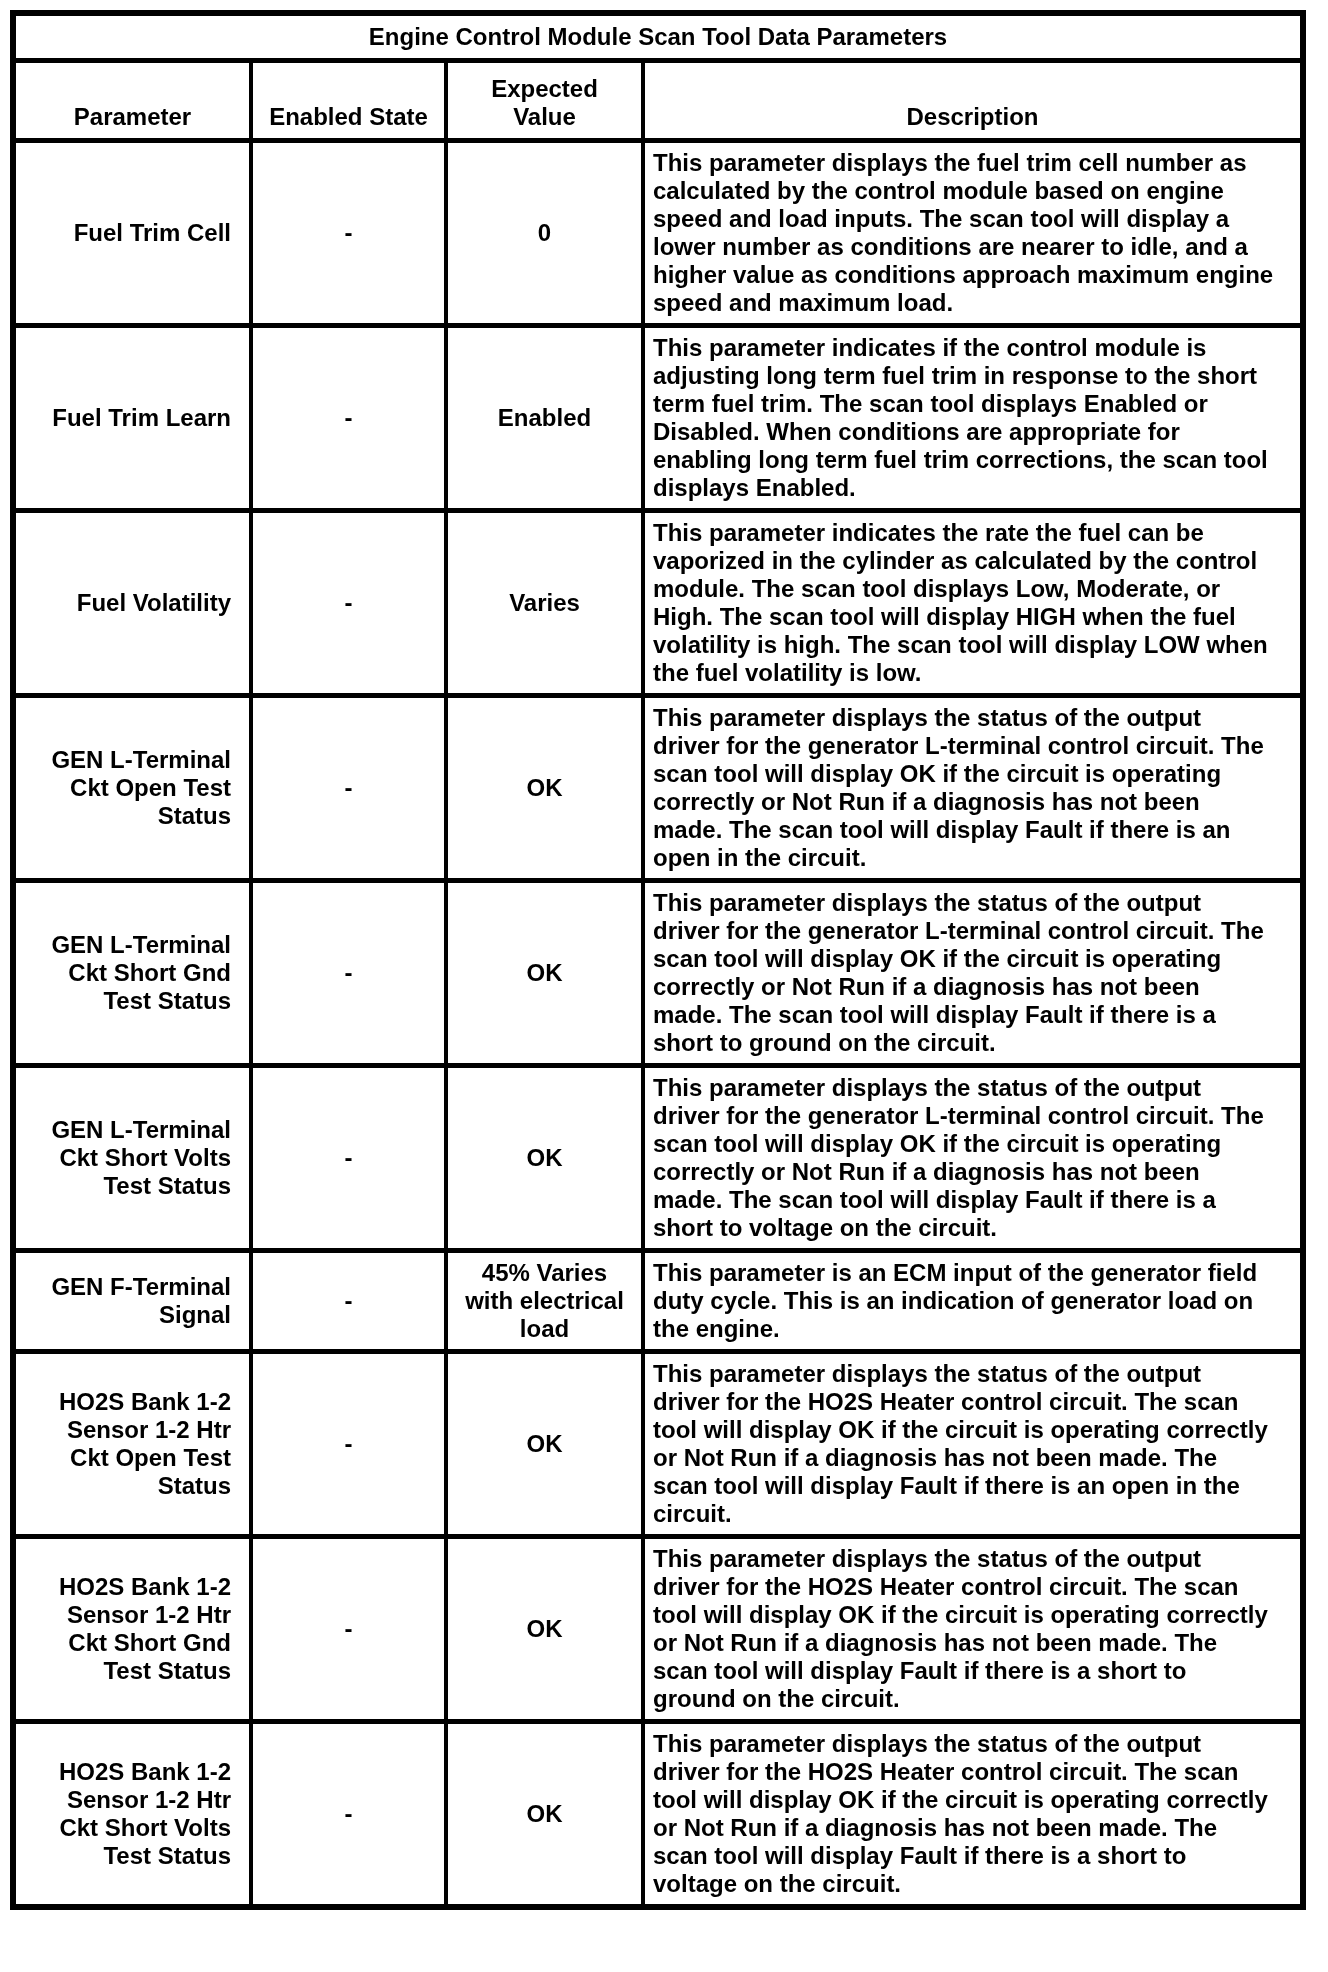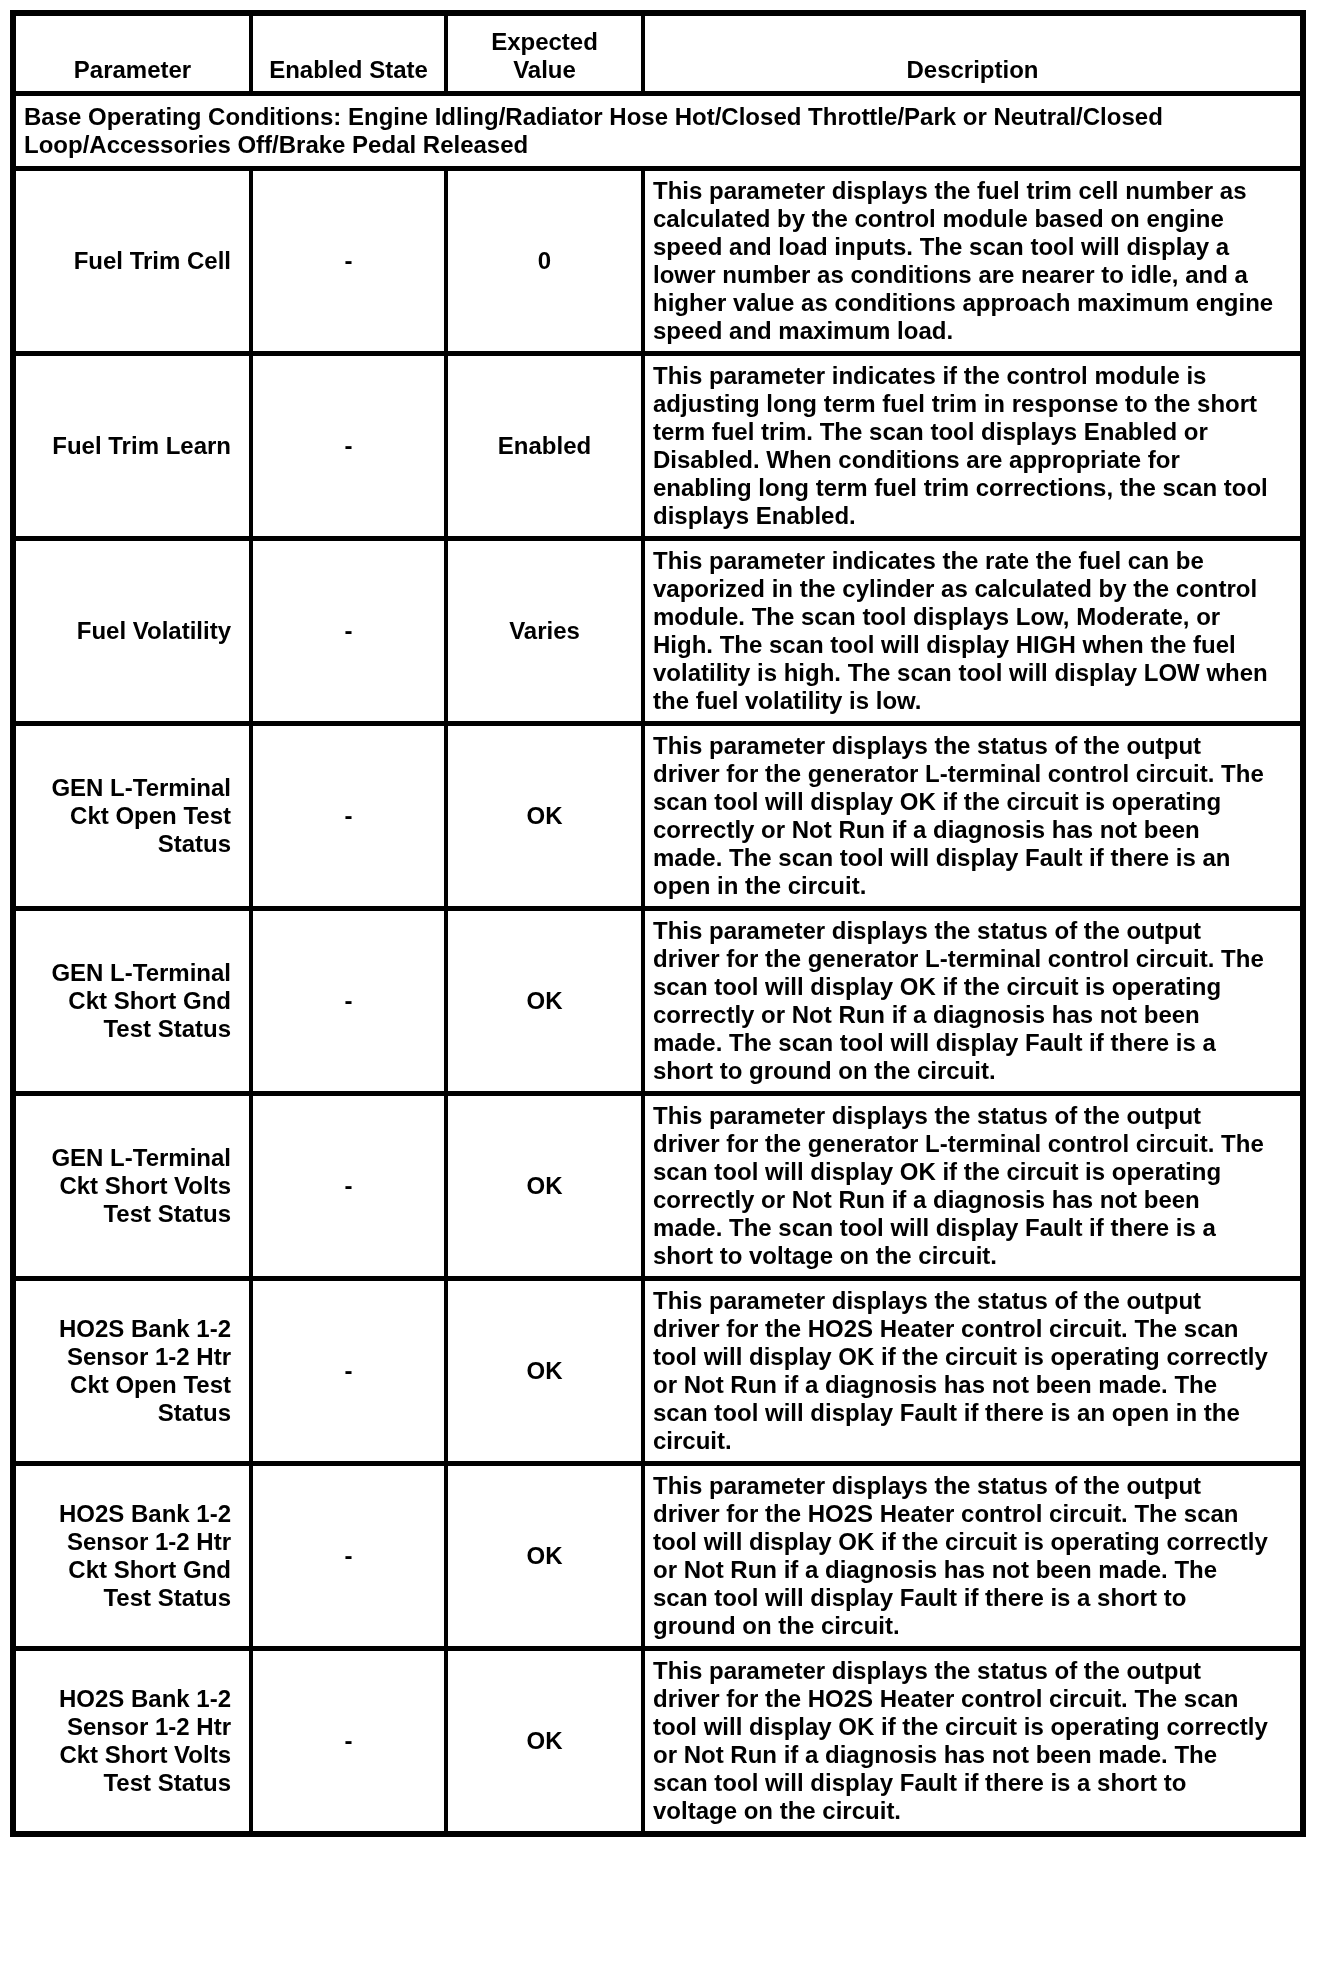--- a/index.html
+++ b/index.html
@@ -82,32 +82,29 @@
 <div class="page">
   <table class="scan-table">
     <colgroup>
       <col class="c-param">
         <col class="c-state">
         <col class="c-value">
         <col class="c-desc">
     </colgroup>
     <tbody>
       <tr>
+        <td class="title-cell" colspan="4">Engine Control Module Scan Tool Data Parameters</td>
+      </tr>
+      <tr>
         <th class="col-head">Parameter</th>
         <th class="col-head">Enabled State</th>
         <th class="col-head">
           <span class="head-narrow">Expected Value</span>
         </th>
         <th class="col-head">Description</th>
-      </tr>
-      <tr>
-        <td class="base-cell" colspan="4">
-          <span>Base Operating Conditions: Engine Idling/Radiator Hose Hot/Closed Throttle/Park or Neutral/Closed</span>
-          <span>Loop/Accessories Off/Brake Pedal Released</span>
-        </td>
       </tr>
 
       <tr class="data-row">
         <td class="param-cell">Fuel Trim Cell</td>
         <td class="state-cell">-</td>
         <td class="value-cell">0</td>
         <td class="desc-cell">This parameter displays the fuel trim cell number as calculated by the control module based on engine speed and load inputs. The scan tool will display a lower number as conditions are nearer to idle, and a higher value as conditions approach maximum engine speed and maximum load.</td>
       </tr>
       <tr class="data-row">
         <td class="param-cell">Fuel Trim Learn</td>
@@ -133,20 +130,26 @@
         <td class="value-cell">OK</td>
         <td class="desc-cell">This parameter displays the status of the output driver for the generator L-terminal control circuit. The scan tool will display OK if the circuit is operating correctly or Not Run if a diagnosis has not been made. The scan tool will display Fault if there is a short to ground on the circuit.</td>
       </tr>
       <tr class="data-row">
         <td class="param-cell">GEN L-Terminal Ckt Short Volts Test Status</td>
         <td class="state-cell">-</td>
         <td class="value-cell">OK</td>
         <td class="desc-cell">This parameter displays the status of the output driver for the generator L-terminal control circuit. The scan tool will display OK if the circuit is operating correctly or Not Run if a diagnosis has not been made. The scan tool will display Fault if there is a short to voltage on the circuit.</td>
       </tr>
       <tr class="data-row">
+        <td class="param-cell">GEN F-Terminal Signal</td>
+        <td class="state-cell">-</td>
+        <td class="value-cell">45% Varies with electrical load</td>
+        <td class="desc-cell">This parameter is an ECM input of the generator field duty cycle. This is an indication of generator load on the engine.</td>
+      </tr>
+      <tr class="data-row">
         <td class="param-cell">HO2S Bank 1-2 Sensor 1-2 Htr Ckt Open Test Status</td>
         <td class="state-cell">-</td>
         <td class="value-cell">OK</td>
         <td class="desc-cell">This parameter displays the status of the output driver for the HO2S Heater control circuit. The scan tool will display OK if the circuit is operating correctly or Not Run if a diagnosis has not been made. The scan tool will display Fault if there is an open in the circuit.</td>
       </tr>
       <tr class="data-row">
         <td class="param-cell">HO2S Bank 1-2 Sensor 1-2 Htr Ckt Short Gnd Test Status</td>
         <td class="state-cell">-</td>
         <td class="value-cell">OK</td>
         <td class="desc-cell">This parameter displays the status of the output driver for the HO2S Heater control circuit. The scan tool will display OK if the circuit is operating correctly or Not Run if a diagnosis has not been made. The scan tool will display Fault if there is a short to ground on the circuit.</td>

